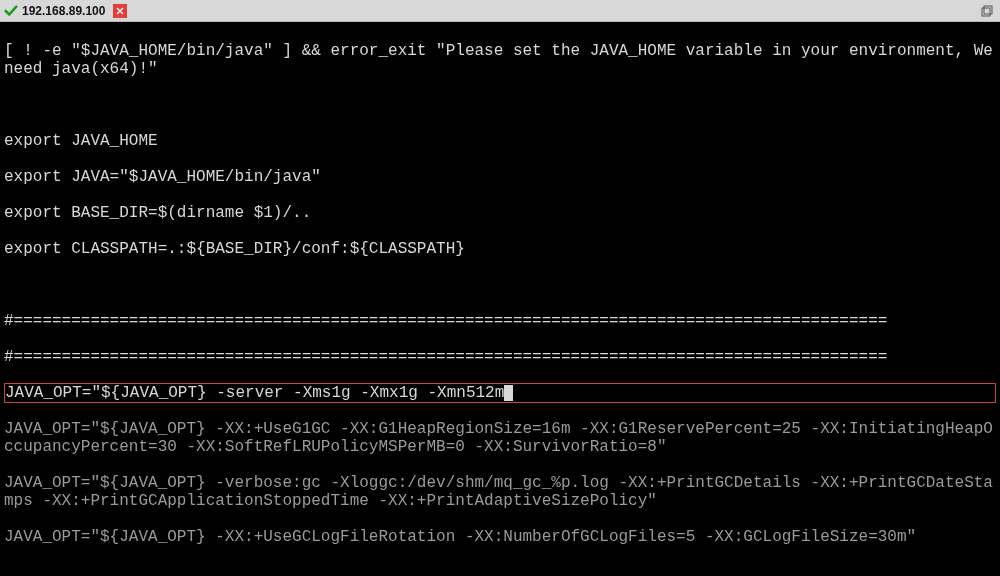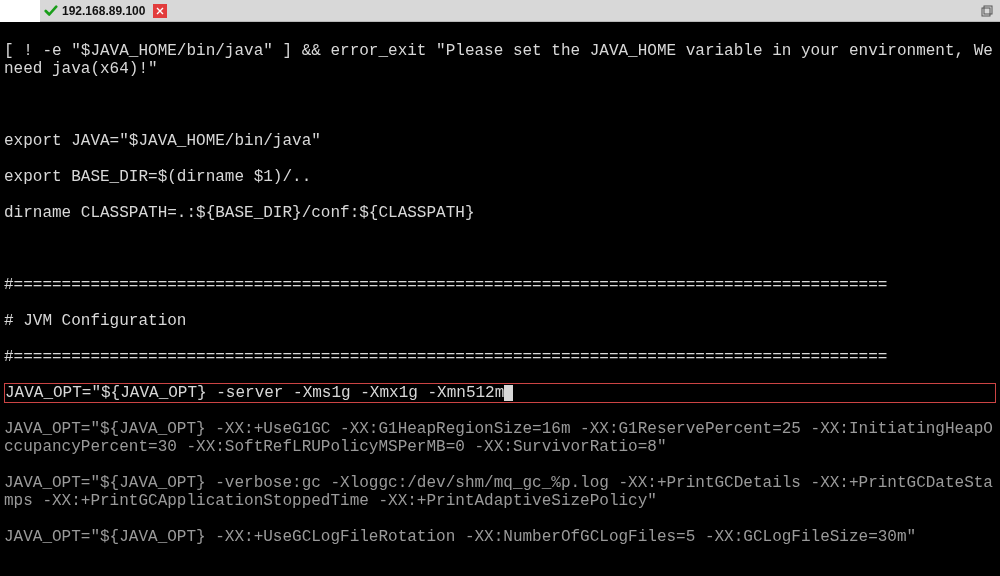--- a/index.html
+++ b/index.html
@@ -6,21 +6,20 @@
   html, body { width: 1000px; height: 576px; overflow: hidden; font-family: "Segoe UI", Tahoma, sans-serif; background: #fff; }
   .topbar {
     height: 22px;
     display: flex;
     align-items: center;
     padding: 4px 4px;
     background: #d8d8d8;
     border-bottom: 1px solid #b8b8b8;
     font-size: 12px;
     position: relative;
-    margin-left: 40px;
   }
   .check-icon { width: 14px; height: 14px; margin-right: 4px; display: inline-flex; align-items: center; justify-content: center; }
   .check-icon svg { width: 14px; height: 14px; }
   .ip { font-weight: bold; color: #111; }
   .close-btn {
     width: 14px; height: 14px;
     background: #e23c3c;
     margin-left: 8px;
     display: inline-flex; align-items: center; justify-content: center;
     font-size: 10px; line-height: 1;
@@ -83,26 +82,26 @@
     <svg viewBox="0 0 12 12">
         <rect x="1" y="3" width="8" height="8" fill="none" stroke="#555" stroke-width="1"></rect>
         <rect x="3" y="1" width="8" height="8" fill="none" stroke="#555" stroke-width="1"></rect>
       </svg>
   </span>
 </div>
 
 <div class="terminal">
 <span class="tline">[ ! -e "$JAVA_HOME/bin/java" ] &amp;&amp; error_exit "Please set the JAVA_HOME variable in your environment, We need java(x64)!"</span>
 <span class="tline"> </span>
+<span class="tline">export JAVA_HOME</span>
 <span class="tline">export JAVA="$JAVA_HOME/bin/java"</span>
 <span class="tline">export BASE_DIR=$(dirname $1)/..</span>
-<span class="tline">dirname CLASSPATH=.:${BASE_DIR}/conf:${CLASSPATH}</span>
+<span class="tline">export CLASSPATH=.:${BASE_DIR}/conf:${CLASSPATH}</span>
 <span class="tline"> </span>
 <span class="tline">#===========================================================================================</span>
-<span class="tline"># JVM Configuration</span>
 <span class="tline">#===========================================================================================</span>
 <div class="highlight-block"><span class="tline"><span>JAVA_OPT="${JAVA_OPT} -server -Xms1g -Xmx1g -Xmn512m</span><span class="cursor"></span></span></div>
 <span class="tline dim">JAVA_OPT="${JAVA_OPT} -XX:+UseG1GC -XX:G1HeapRegionSize=16m -XX:G1ReservePercent=25 -XX:InitiatingHeapOccupancyPercent=30 -XX:SoftRefLRUPolicyMSPerMB=0 -XX:SurvivorRatio=8"</span>
 <span class="tline dim">JAVA_OPT="${JAVA_OPT} -verbose:gc -Xloggc:/dev/shm/mq_gc_%p.log -XX:+PrintGCDetails -XX:+PrintGCDateStamps -XX:+PrintGCApplicationStoppedTime -XX:+PrintAdaptiveSizePolicy"</span>
 <span class="tline dim">JAVA_OPT="${JAVA_OPT} -XX:+UseGCLogFileRotation -XX:NumberOfGCLogFiles=5 -XX:GCLogFileSize=30m"</span>
 
 
 
 
 

